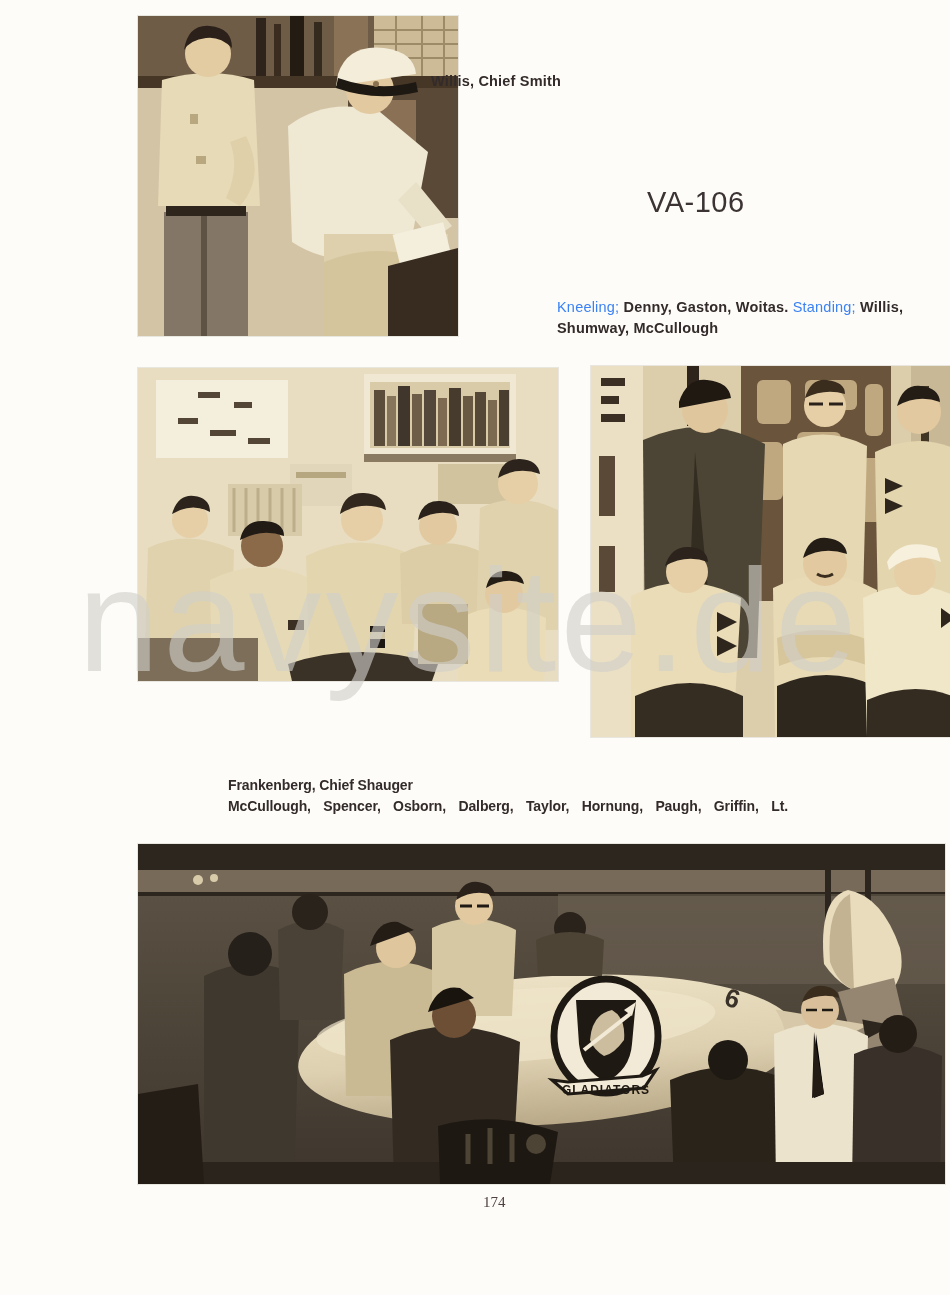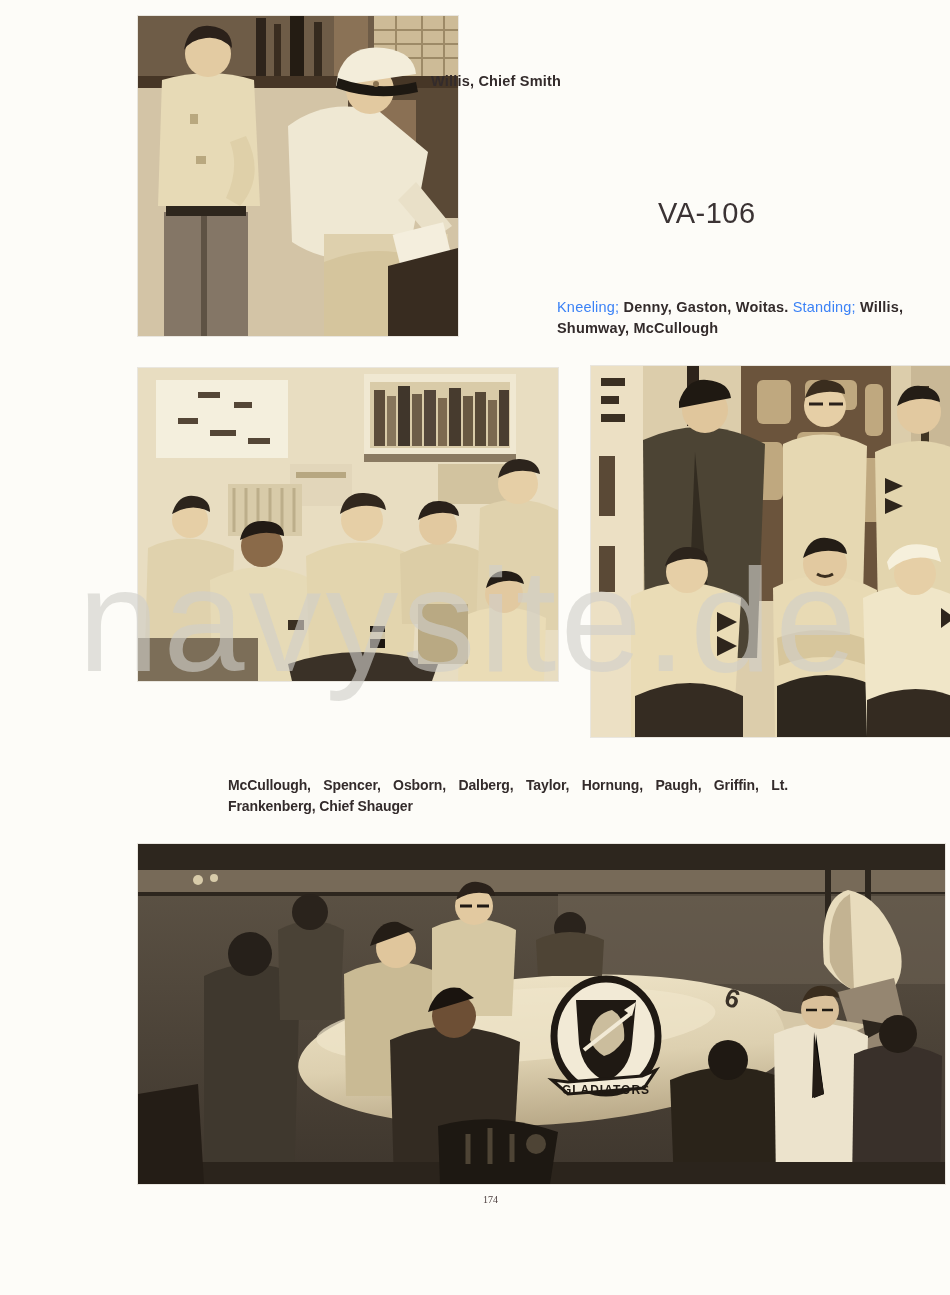--- a/index.html
+++ b/index.html
@@ -26,26 +26,26 @@
   }
   .caption .light{font-weight:400;color:#3b82f6;}
   .caption-top{left:431px;top:71px;}
   .caption-right-group{left:557px;top:297px;width:392px;}
   .caption-left-group{left:95px;top:677px;}
   .caption-bottom-group{left:228px;top:775px;width:560px;font-size:14px;letter-spacing:-.1px;}
   .caption-bottom-group .cap-line{display:block;white-space:nowrap;}
   .caption-bottom-group .cap-line1{text-align:justify;text-align-last:justify;}
 
   .squadron-title{
-    position:absolute;left:647px;top:186px;margin:11px;
+    position:absolute;left:647px;top:186px;margin:0;
     font-size:29px;font-weight:400;color:#3b3334;letter-spacing:.5px;z-index:3;
   }
   .page-number{
     position:absolute;left:483px;top:1194px;
-    font-family:"Liberation Serif",serif;font-size:10px;color:#4e4040;z-index:3;
+    font-family:"Liberation Serif",serif;font-size:15px;color:#4e4040;z-index:3;
   }
   .watermark{
     position:absolute;left:78px;top:548px;width:880px;z-index:5;
     font-size:146px;font-weight:400;letter-spacing:4px;
     color:rgba(208,206,202,.62);pointer-events:none;user-select:none;line-height:1;
   }
 </style>
 </head>
 <body>
 
@@ -221,22 +221,22 @@
       <path d="M272 232 q52 -26 99 2 l0 137 h-95z" fill="#f0e6c8"></path>
       <circle cx="324" cy="208" r="21" fill="#e6cfa6"></circle>
       <path d="M296 196 q14 -26 50 -14 l4 14 q-28 -12 -52 8z" fill="#f6f0dc"></path>
       <path d="M350 242 l14 10 -14 10z" fill="#2e251c"></path>
       <path d="M276 334 q50 -22 94 0 l0 37 h-94z" fill="#342b21"></path>
     </svg>
   </figure>
 
 
   <div class="caption caption-bottom-group">
+    <span class="cap-line">Frankenberg, Chief Shauger</span>
     <span class="cap-line cap-line1">McCullough, Spencer, Osborn, Dalberg, Taylor, Hornung, Paugh, Griffin, Lt.</span>
-    <span class="cap-line">Frankenberg, Chief Shauger</span>
   </div>
 
   <figure class="photo photo-bottom">
     <svg viewBox="0 0 807 340" preserveAspectRatio="none">
       <defs>
         <linearGradient id="hbg" x1="0" y1="0" x2="0" y2="1">
           <stop offset="0" stop-color="#5f5547"></stop>
           <stop offset="1" stop-color="#3e362d"></stop>
         </linearGradient>
         <linearGradient id="tank" x1="0" y1="0" x2="0" y2="1">

